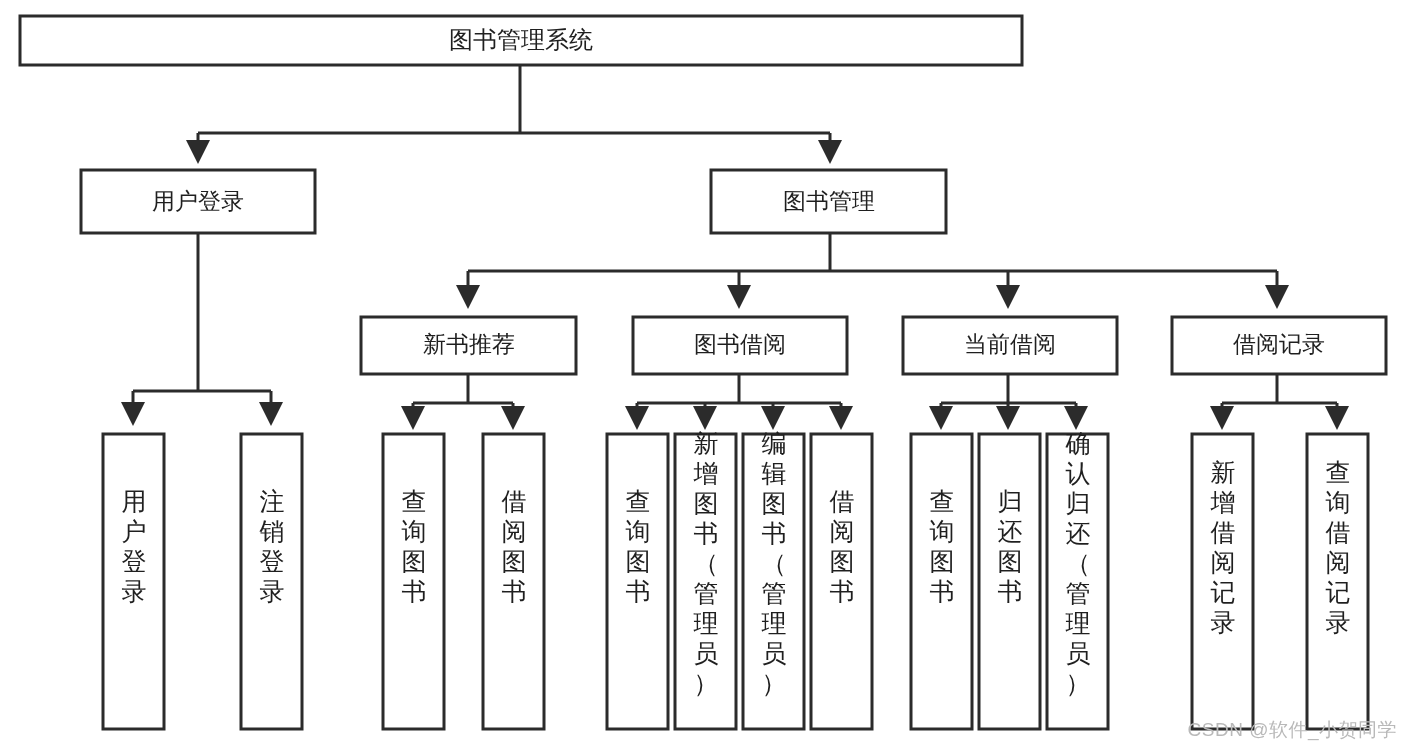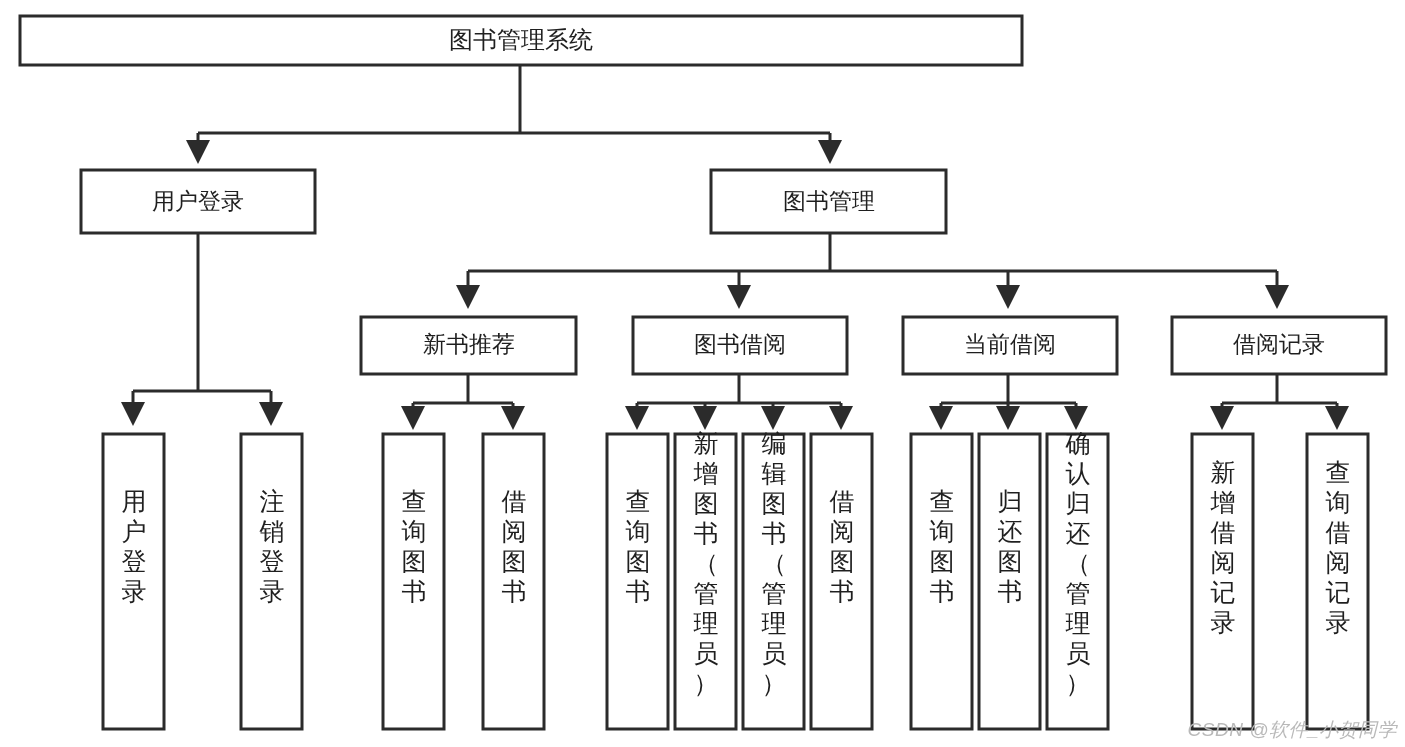--- a/index.html
+++ b/index.html
@@ -57,21 +57,20 @@
   .watermark {
     position: absolute;
     right: 8px;
     bottom: 4px;
     font-family: "Liberation Sans", "DejaVu Sans", sans-serif;
     font-size: 19px;
     color: #b9b9b9;
     letter-spacing: 0.5px;
     white-space: nowrap;
     user-select: none;
-    font-style: italic;
   }
 </style>
 </head>
 <body>
 
 <div id="diagram-root">
 
   <svg id="flow" viewBox="0 0 1405 747" xmlns="http://www.w3.org/2000/svg">
 
     <defs>

